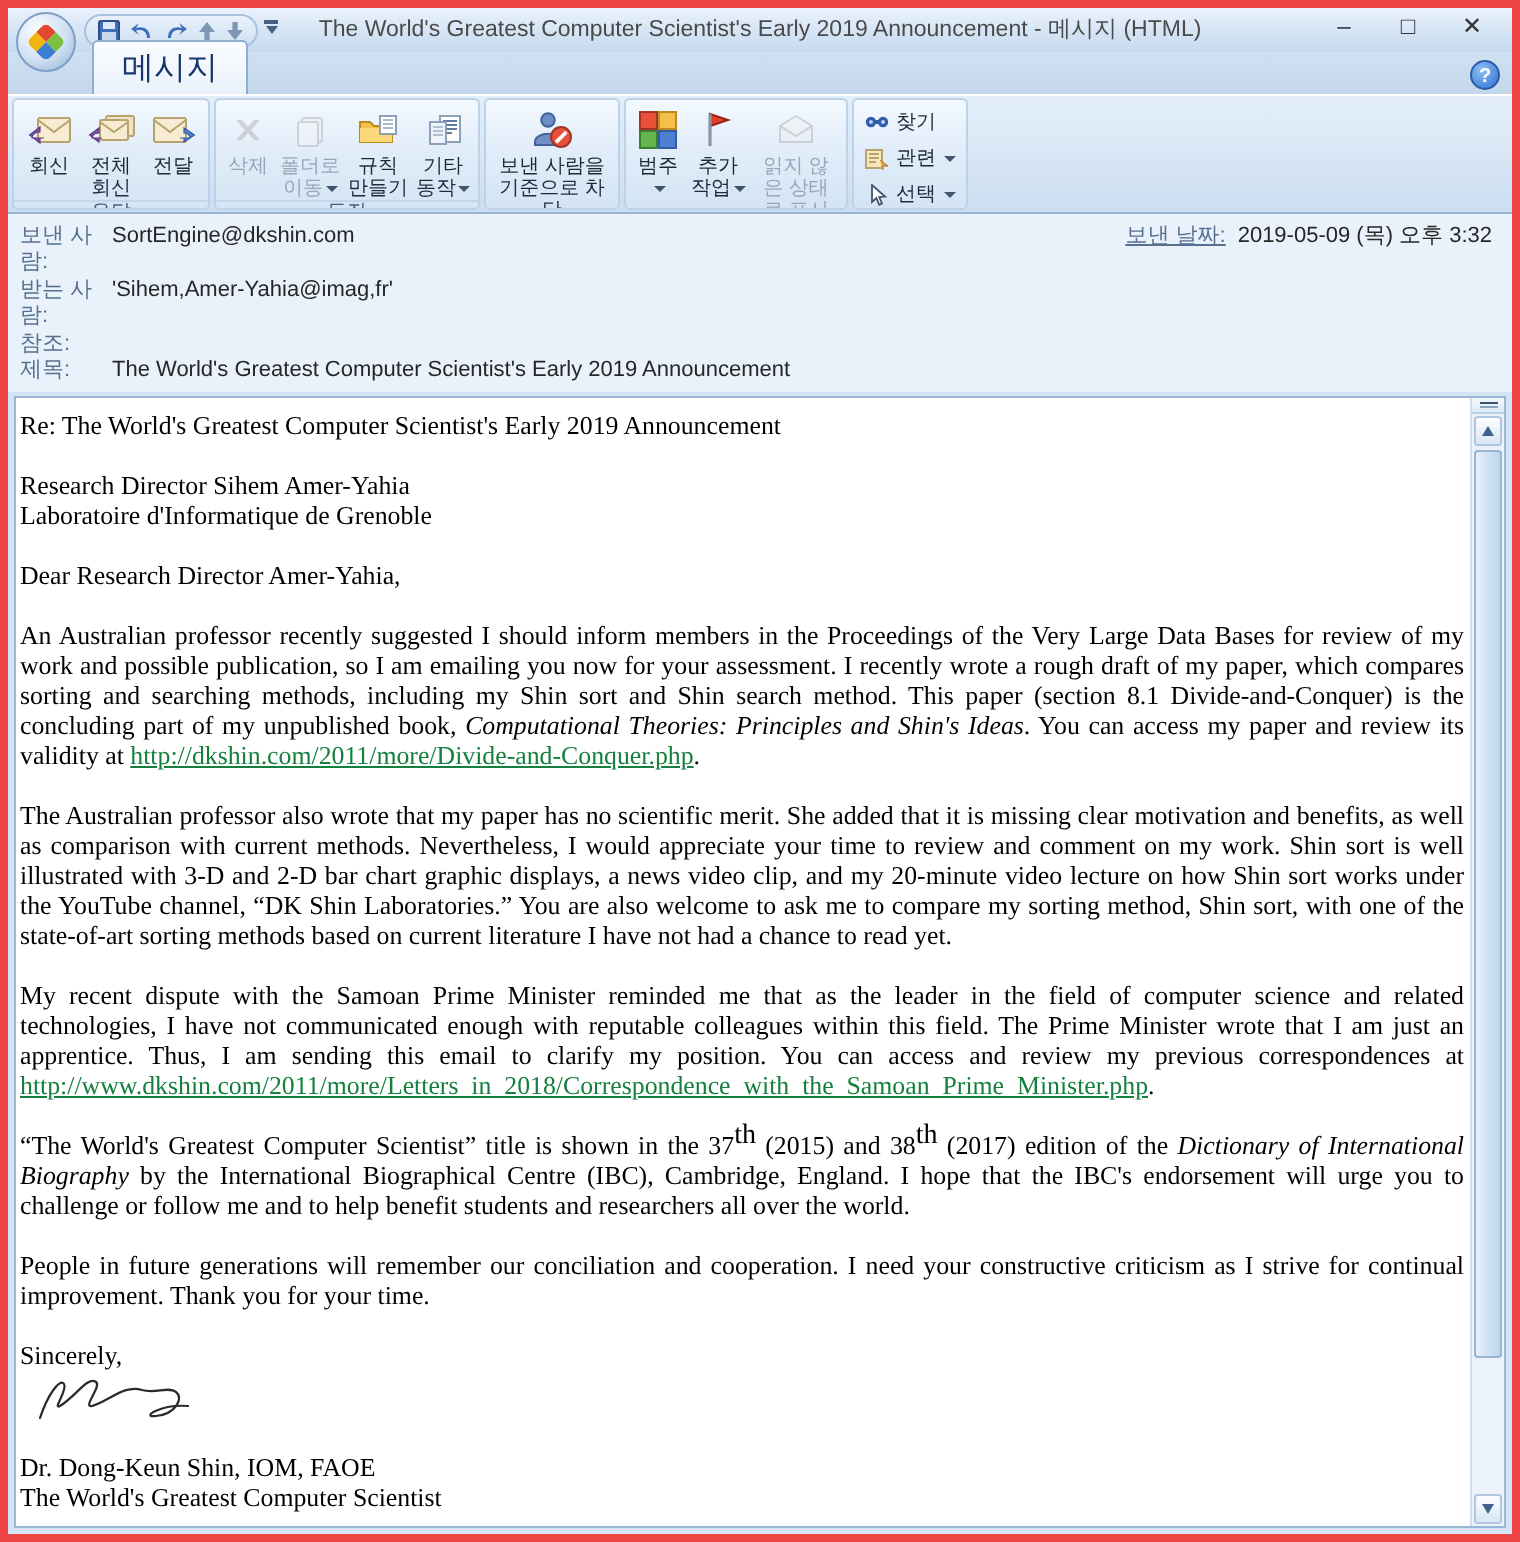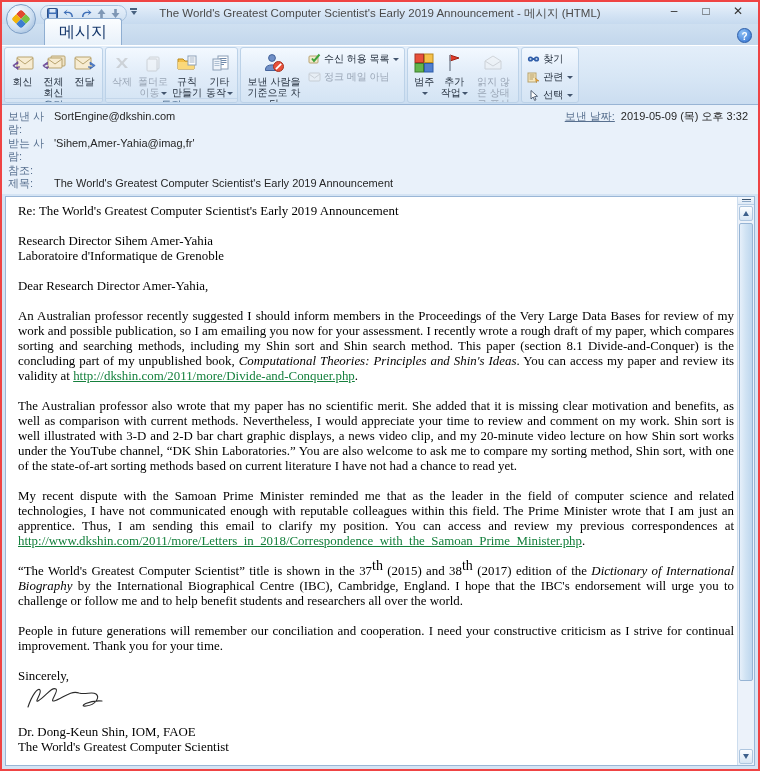--- a/index.html
+++ b/index.html
@@ -1,18 +1,18 @@
 <!DOCTYPE html>
 <html><head>
 <meta charset="utf-8">
 <style>
   * { margin:0; padding:0; box-sizing:border-box; }
   html,body { width:760px; height:771px; overflow:hidden; }
   body { font-family:"Liberation Sans","DejaVu Sans",sans-serif; background:#bfd4ea; }
-  .window { width:760px; height:771px; border:2px solid #ef4444; background:#d5e4f4; position:relative; display:flex; flex-direction:column; }
+  .window { width:760px; height:771px; border:4px solid #ef4444; background:#d5e4f4; position:relative; display:flex; flex-direction:column; }
 
   
   .titlebar { height:22px; background:linear-gradient(#eaf2fc,#d3e3f4 60%,#c6daef); position:relative; flex:0 0 auto; }
   .orb { position:absolute; left:4px; top:2px; width:30px; height:30px; border-radius:50%;
          background:radial-gradient(circle at 35% 30%, #fdfeff, #cfe0f2 55%, #8fb0d4); border:1px solid #7e9fc6; z-index:5;
          display:flex; align-items:center; justify-content:center; }
   .orb-logo { width:14px; height:14px; display:grid; grid-template-columns:7px 7px; grid-template-rows:7px 7px; transform:rotate(45deg); border-radius:3px; overflow:hidden;}
   .orb-logo i:nth-child(1){background:#e2492f;} .orb-logo i:nth-child(2){background:#7bc144;}
   .orb-logo i:nth-child(3){background:#f2b50e;} .orb-logo i:nth-child(4){background:#3e7ed0;}
   .qat { position:absolute; left:38px; top:3px; height:17px; border:1px solid #a8c2de; border-radius:9px;
@@ -55,21 +55,21 @@
   
   .hdr { background:#e9f1fa; padding:5px 6px 4px; font-size:11px; flex:0 0 auto; }
   .hdr-row { display:flex; line-height:13.4px; }
   .hdr-label { width:46px; color:#58708f; flex:0 0 auto; }
   .hdr-value { color:#262626; }
   .hdr-right { margin-left:auto; display:flex; padding-right:4px; }
   .hdr-right .hdr-label { width:auto; margin-right:6px;text-decoration:underline; }
 
   
   .body-wrap { flex:1; margin:2px 3px 3px; background:#fff; border:1px solid #9ab6d6; position:relative; overflow:hidden; }
-  .email-body { position:absolute; left:0; top:0; right:18px; bottom:0; overflow:hidden; padding:7px 2px 6px 12px;
+  .email-body { position:absolute; left:0; top:0; right:18px; bottom:0; overflow:hidden; padding:7px 2px 6px 2px;
                 font-family:"Liberation Serif","DejaVu Serif",serif; font-size:12.9px; line-height:15px; color:#000;
                 text-align:justify; }
   .para { margin-top:15px; }
   .para:first-child { margin-top:0; }
   .para.tight { margin-top:12px; }
   .it { font-style:italic; }
   .bd { font-weight:bold; }
   sup { font-size:14px; line-height:0; vertical-align:super; }
   a.lnk { color:#15803d; text-decoration:underline; cursor:pointer; }
   .sig-svg { display:block; margin:-1px 0 0 4px; }
@@ -224,36 +224,20 @@
         <div class="btn-large" style="width:62px">
           <span class="ic">
             <svg width="22" height="20" viewBox="0 0 22 20">
                 <circle cx="9" cy="5" r="3.4" fill="#6f8fc7" stroke="#44639b"></circle>
                 <path d="M2.5 16 C2.5 10.5 15.5 10.5 15.5 16 L15.5 17.5 L2.5 17.5 Z" fill="#6f8fc7" stroke="#44639b"></path>
                 <circle cx="15.5" cy="13.5" r="5" fill="#e8503a" stroke="#a33425"></circle>
                 <rect x="11.8" y="12.7" width="7.4" height="1.8" fill="#fff" transform="rotate(-45 15.5 13.5)"></rect>
               </svg>
           </span>
           <span class="lbl">보낸 사람을 기준으로 차단</span>
-        </div>
-        <div class="stack">
-          <div class="btn-small">
-            <svg width="13" height="12" viewBox="0 0 13 12">
-                <rect x="1" y="3" width="9" height="7" rx="1" fill="#f3e9cf" stroke="#b8a36e"></rect>
-                <path d="M4 5.5 L6 8 L11.5 1.5" fill="none" stroke="#3fa33c" stroke-width="2"></path>
-              </svg>
-            <span><span class="lbl">수신 허용 목록</span> <span class="dd"></span></span>
-          </div>
-          <div class="btn-small disabled">
-            <svg width="13" height="12" viewBox="0 0 13 12">
-                <rect x="1" y="2" width="11" height="8" rx="1" fill="#eef1f5" stroke="#9aa6b4"></rect>
-                <path d="M1 3 L6.5 7 L12 3" fill="none" stroke="#9aa6b4"></path>
-              </svg>
-            <span class="lbl">정크 메일 아님</span>
-          </div>
         </div>
       </div>
 
     </div>
 
     <div class="group">
       <div class="group-content">
         <div class="btn-large" style="width:28px">
           <span class="ic">
             <svg width="20" height="20" viewBox="0 0 20 20">

